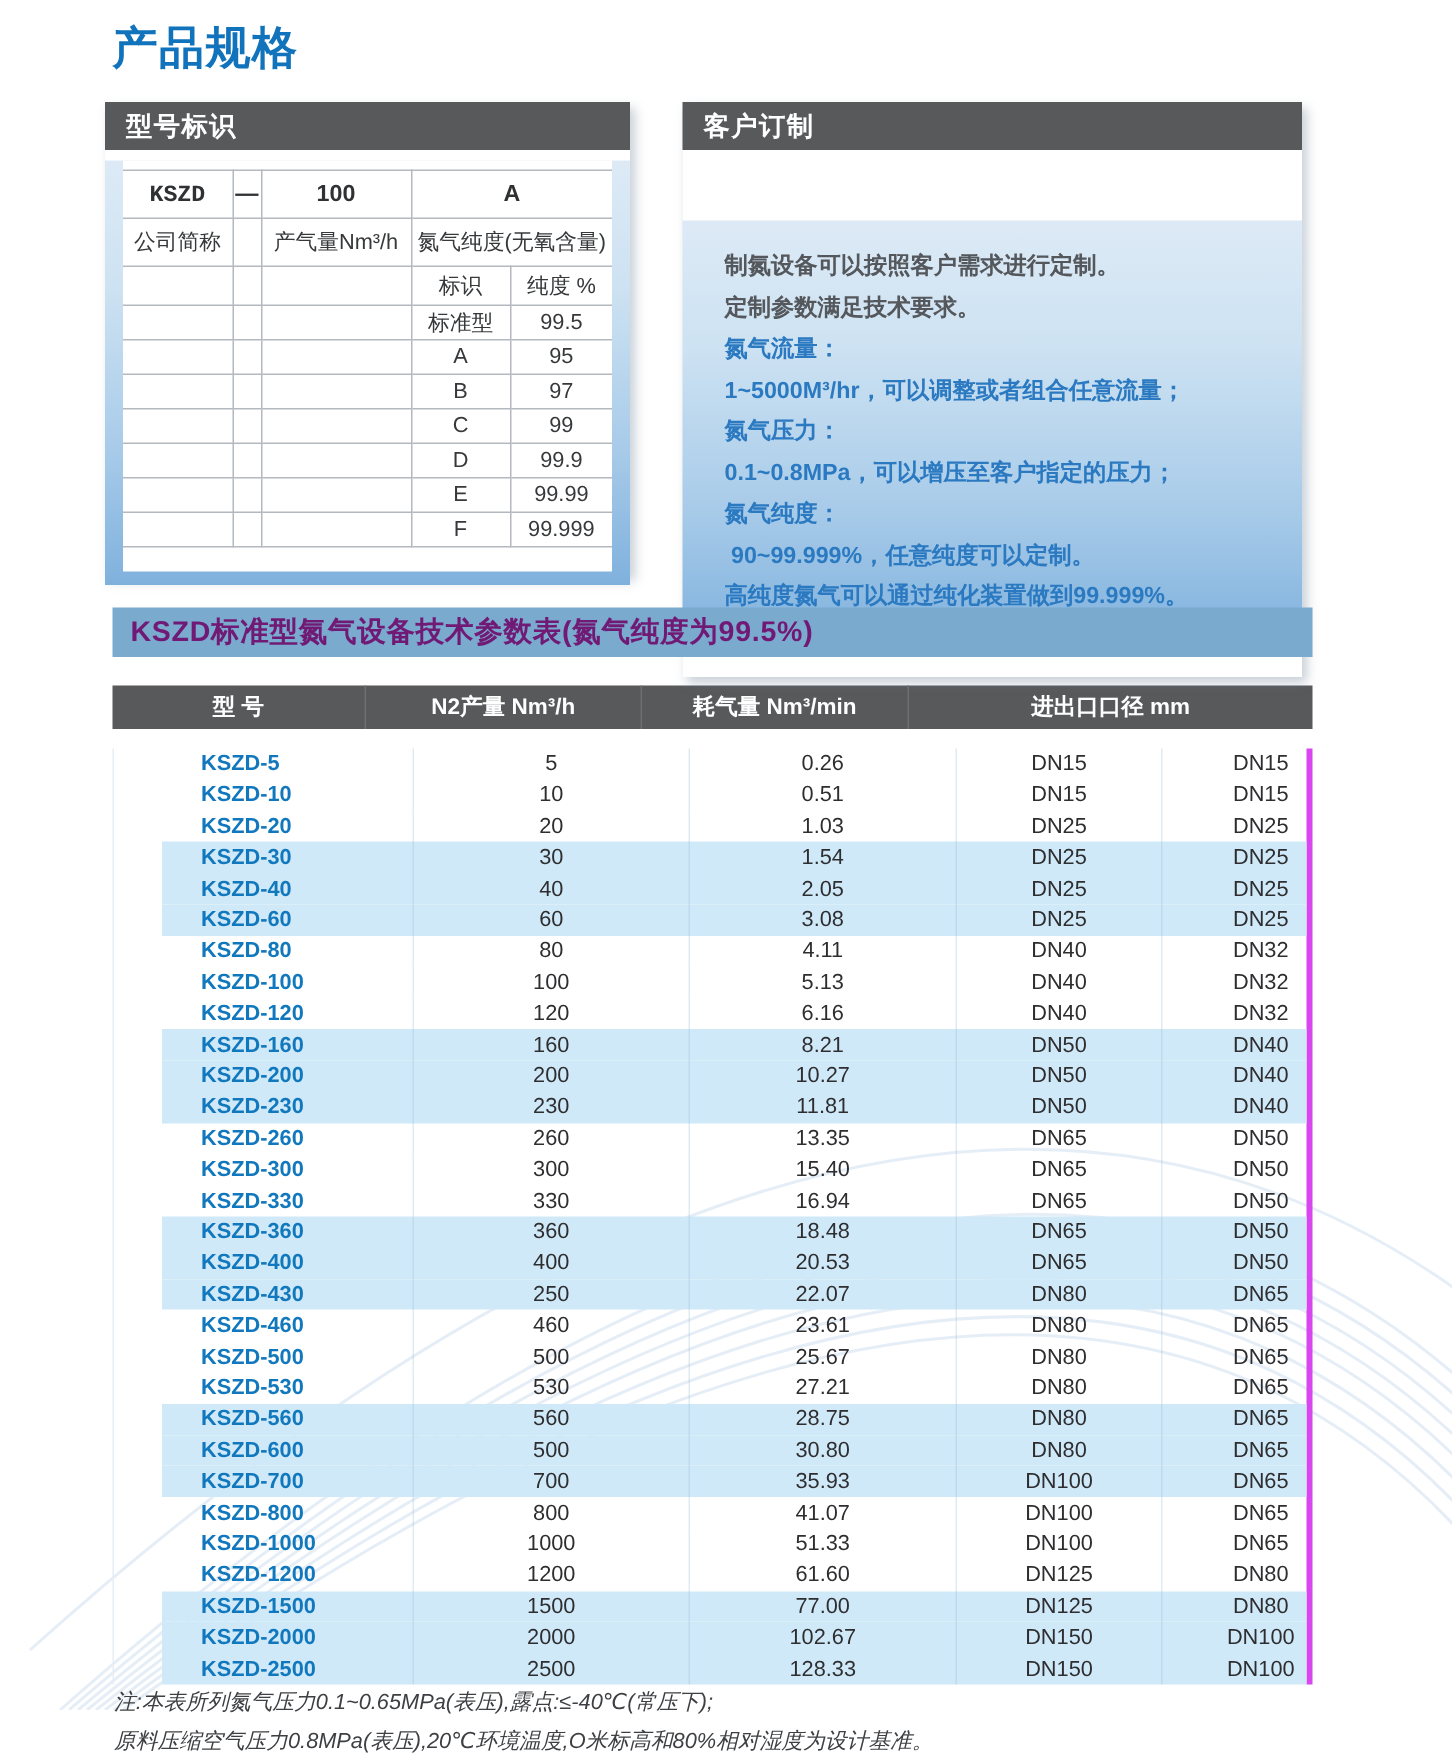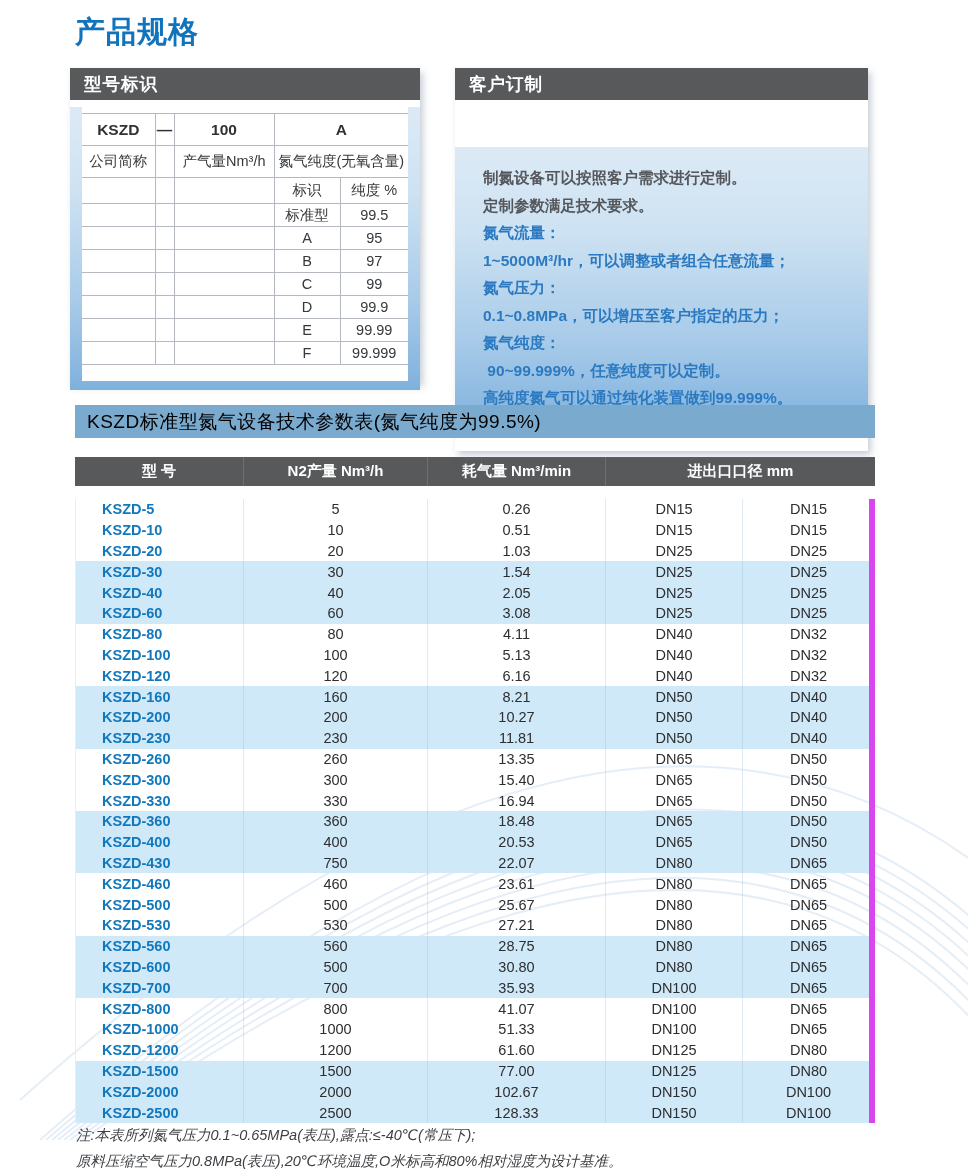--- a/index.html
+++ b/index.html
@@ -25,53 +25,53 @@
     height:283px;
     background:linear-gradient(180deg,#ddeaf6 0%,#cde2f2 30%,#a8cbe9 68%,#7fb1dd 100%);
     box-sizing:border-box;
   }
   
   .model-table{
     border-collapse:collapse;table-layout:fixed;width:326px;
     margin:7px auto 0 auto;background:#fff;font-size:14.5px;color:#36383a;
   }
   .model-table td{border:1px solid #b3b9bf;text-align:center;padding:0;vertical-align:middle;}
-  .model-table tr td:first-child{border-left:none;}
+  .model-table tr td:first-child{border-left:none;font-family:Liberation Mono, monospace;}
   .model-table tr td:last-child{border-right:none;}
   .model-table tr:first-child td{border-top:none;}
   .model-table tr:last-child td{border-bottom:none;}
   .model-table .spacer-top td{height:6px;}
   .model-table .spacer-bottom td{height:16px;}
   .model-table .code-row td{height:31px;font-weight:700;font-size:15.5px;color:#2f3133;}
   .model-table .label-row td{height:31px;}
   .model-table .purity-head td{height:25px;}
   .model-table .purity-row td{height:22px;}
   
   .custom-lines{padding:17px 10px 0 28px;margin-top:47px;}
   .custom-line{font-size:15.5px;line-height:27.5px;font-weight:600;white-space:pre-wrap;}
   .custom-line.dark{color:#54575b;}
   .custom-line.blue{color:#2b7ac1;}
   
   .spec-banner{
     position:absolute;left:75px;top:405px;width:800px;height:33px;z-index:2;
-    background:#7baacf;color:#000000;font-size:19px;font-weight:400;
+    background:#7baacf;color:#701a75;font-size:19px;font-weight:700;
     line-height:33px;padding-left:12px;box-sizing:border-box;letter-spacing:.5px;
   }
   
   .spec-table-wrap{position:absolute;left:75px;top:457px;width:800px;z-index:1;}
   .spec-head{
     display:grid;grid-template-columns:168px 184px 178px 270px;
     height:29px;background:#58595b;color:#fff;margin-bottom:13px;
   }
   .spec-head .hcell{
     display:flex;align-items:center;justify-content:center;
     font-size:15px;font-weight:700;border-left:1px solid #6e6f72;
   }
   .spec-head .hcell:first-child{border-left:none;}
-  .spec-body{border-left:1px solid #e6eef6;border-right:6px solid #d946ef;}
+  .spec-body{border-left:1px solid #e6eef6;border-right:4px solid #d946ef;padding-left:32px;}
   .spec-row{display:grid;grid-template-columns:167px 184px 178px 137px 132px;height:20.8px;}
   .spec-row.band{background:#cfe9f8;text-align:center;}
   .spec-row .cell{
     display:flex;align-items:center;justify-content:center;
     font-size:14.5px;color:#2e2e30;border-left:1px solid rgba(150,185,215,.30);
   }
   .spec-row .cell:first-child{border-left:none;justify-content:flex-start;padding-left:26px;}
   .spec-row .cell.model{color:#1178bd;font-weight:700;}
   
   .notes{position:absolute;left:76px;top:1122px;z-index:2;font-style:italic;}
@@ -327,21 +327,21 @@
       </div>
       <div class="spec-row band">
         <div class="cell model">KSZD-400</div>
         <div class="cell">400</div>
         <div class="cell">20.53</div>
         <div class="cell">DN65</div>
         <div class="cell">DN50</div>
       </div>
       <div class="spec-row band">
         <div class="cell model">KSZD-430</div>
-        <div class="cell">750</div>
+        <div class="cell">250</div>
         <div class="cell">22.07</div>
         <div class="cell">DN80</div>
         <div class="cell">DN65</div>
       </div>
       <div class="spec-row">
         <div class="cell model">KSZD-460</div>
         <div class="cell">460</div>
         <div class="cell">23.61</div>
         <div class="cell">DN80</div>
         <div class="cell">DN65</div>

